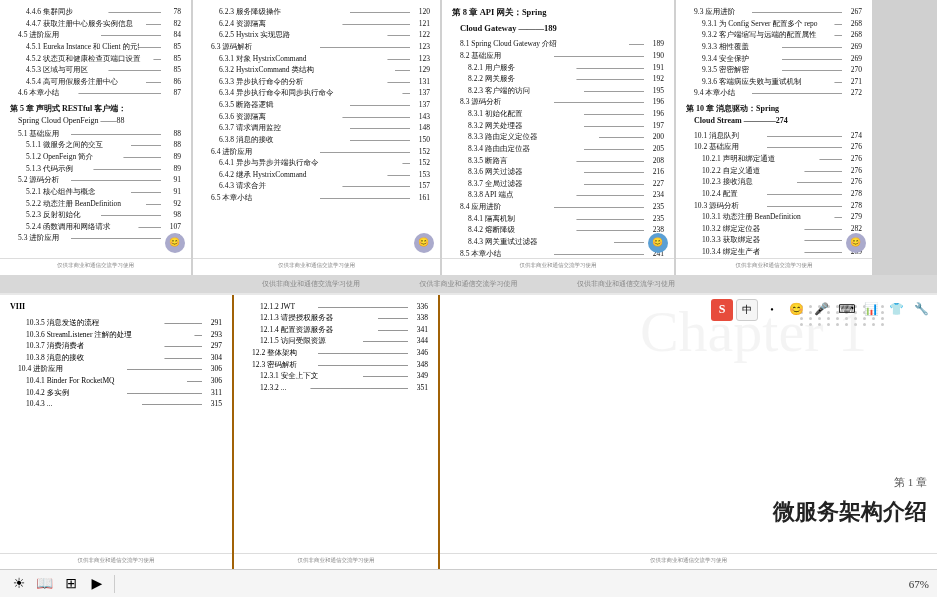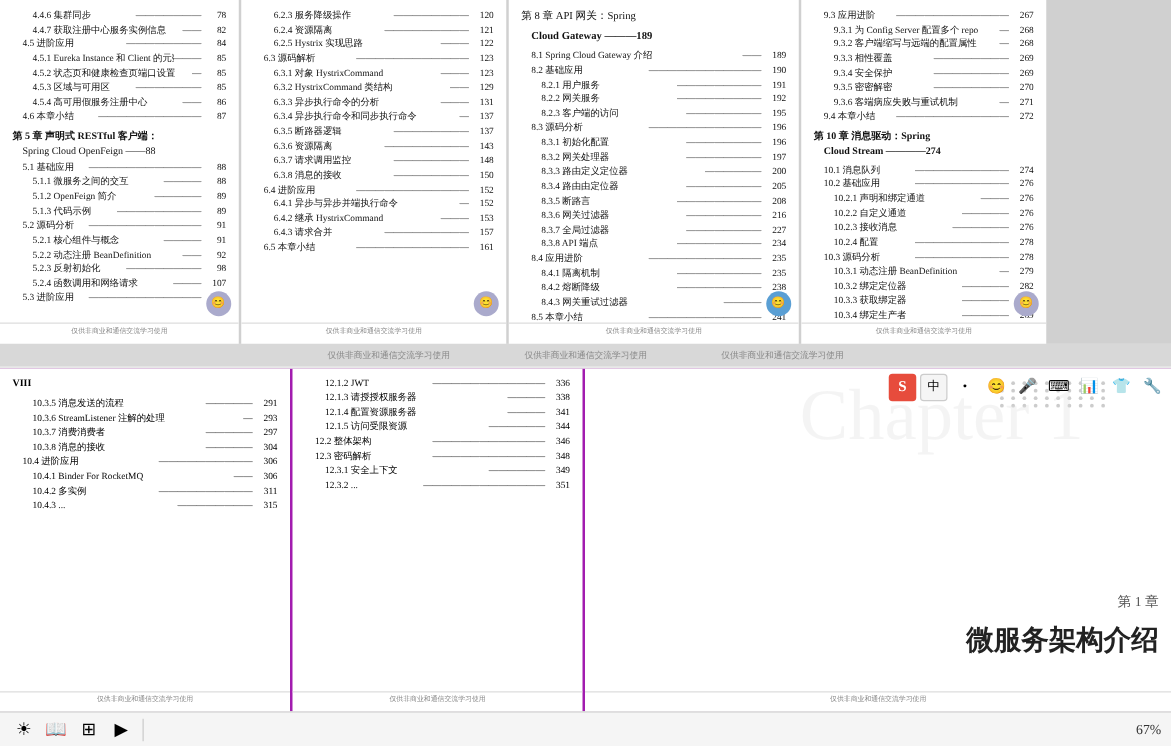--- a/index.html
+++ b/index.html
@@ -33,21 +33,21 @@
     .page {
       background: white;
       position: relative;
       overflow: hidden;
       font-size: 7.5px;
       line-height: 1.55;
       color: #111;
     }
 
     .page-left-1 { width: 191px; }
-    .page-left-2 { width: 212px; }
+    .page-left-2 { width: 247px; }
     .page-right-1 { width: 232px; }
     .page-right-2 { width: 196px; }
 
     .page-content {
       padding: 6px 10px;
     }
 
     .toc-entry {
       display: flex;
       justify-content: space-between;
@@ -86,27 +86,27 @@
     }
 
     .page-footer-text {
       font-size: 5.5px;
     }
 
     
     .pages-row-bottom {
       display: flex;
       flex: 1;
-      background: #a21caf;
+      background: #a16207;
       gap: 2px;
       margin-top: 2px;
     }
 
     .page-bottom-left-1 { width: 232px; background: white; position: relative; overflow: hidden; font-size: 7.5px; line-height: 1.55; }
-    .page-bottom-left-2 { width: 232px; background: white; position: relative; overflow: hidden; font-size: 7.5px; line-height: 1.55; }
+    .page-bottom-left-2 { width: 204px; background: white; position: relative; overflow: hidden; font-size: 7.5px; line-height: 1.55; }
     .page-bottom-right-1 { width: 232px; background: white; position: relative; overflow: hidden; font-size: 7.5px; line-height: 1.55; }
 
     
     .bottom-toolbar {
       height: 28px;
       background: #f5f5f5;
       border-top: 1px solid #ccc;
       display: flex;
       align-items: center;
       padding: 0 8px;
@@ -409,21 +409,21 @@
       <div style="position:absolute; bottom:22px; right:6px;">
         <div class="feedback-circle-outline">😊</div>
       </div>
       <div class="page-footer">
         <span class="page-footer-text">仅供非商业和通信交流学习使用</span>
       </div>
     </div>
 
     <div class="page page-right-1">
       <div class="page-content">
-        <div style="font-weight:normal; font-size:8.5px; margin-bottom:3px;">第 8 章  API 网关：Spring</div>
+        <div style="font-weight:bold; font-size:8.5px; margin-bottom:3px;">第 8 章  API 网关：Spring</div>
         <div style="font-weight:bold; font-size:8.5px; margin-bottom:3px; padding-left:8px;">Cloud Gateway ———189</div>
         <div class="toc-entry indent-1">
           <span class="title">8.1 Spring Cloud Gateway 介绍</span>
           <span class="dots">——</span>
           <span class="page-num">189</span>
         </div>
         <div class="toc-entry indent-1">
           <span class="title">8.2 基础应用</span>
           <span class="dots">————————————</span>
           <span class="page-num">190</span>

